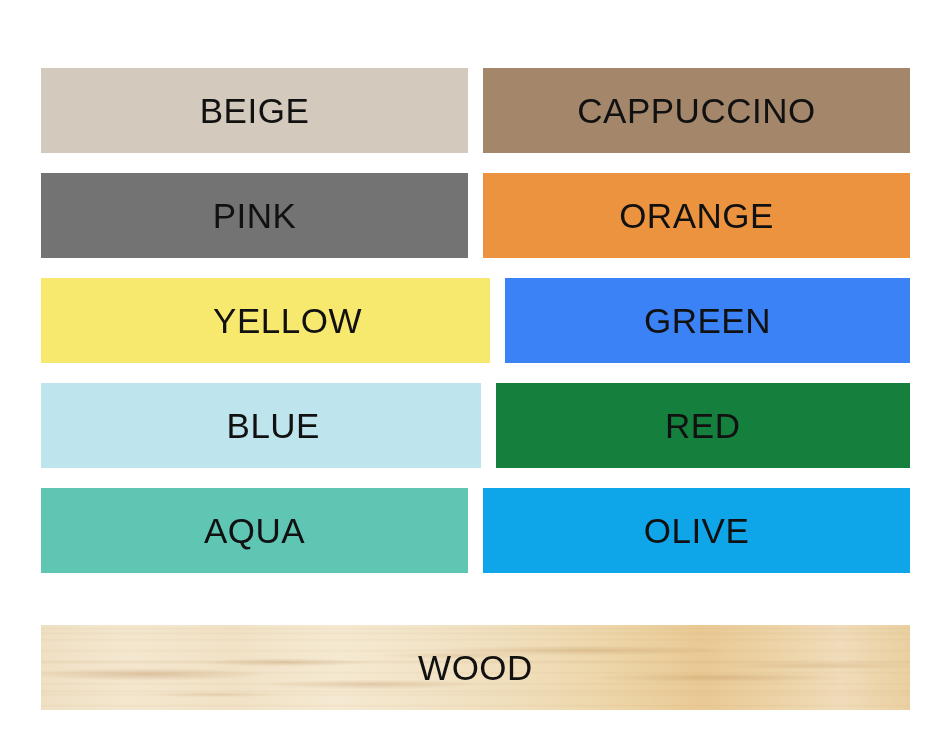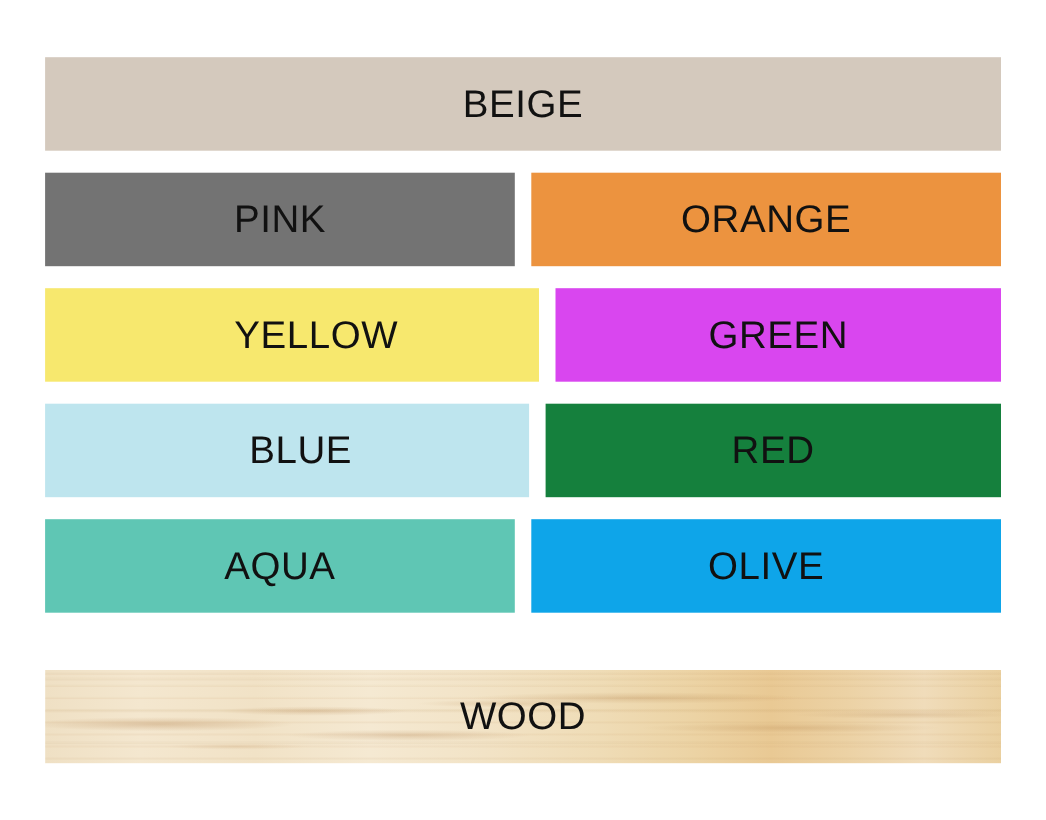--- a/index.html
+++ b/index.html
@@ -10,21 +10,21 @@
     width: 951px;
     height: 745px;
     background: #ffffff;
     font-family: "Liberation Sans", sans-serif;
     overflow: hidden;
   }
 
   .palette {
     position: absolute;
     left: 41px;
-    top: 52px;
+    top: 68px;
     width: 869px;
   }
 
   .swatch-row {
     display: flex;
     gap: 15px;
     margin-bottom: 20px;
   }
 
   .swatch {
@@ -109,36 +109,39 @@
 </style>
 </head>
 <body style="background: rgb(255, 255, 255);">
 
 <div class="palette">
 
   <div class="swatch-row">
     <div class="swatch" style="background-color: rgb(212, 201, 189);">
       <span class="swatch-label" style="color: rgb(17, 17, 17);">BEIGE</span>
     </div>
+    <div class="swatch" style="background-color: rgb(164, 135, 107);">
+      <span class="swatch-label" style="color: rgb(17, 17, 17);">CAPPUCCINO</span>
+    </div>
   </div>
 
   <div class="swatch-row">
     <div class="swatch" style="background-color: #737373;">
       <span class="swatch-label" style="color: rgb(17, 17, 17);">PINK</span>
     </div>
     <div class="swatch" style="background-color: rgb(236, 147, 63);">
       <span class="swatch-label" style="color: rgb(17, 17, 17);">ORANGE</span>
     </div>
   </div>
 
   <div class="swatch-row">
     <div class="swatch" style="background-color: rgb(247, 232, 110); padding-left: 44px;">
       <span class="swatch-label" style="color: rgb(17, 17, 17);">YELLOW</span>
     </div>
-    <div class="swatch" style="background-color: #d946ef;">
+    <div class="swatch" style="background-color: #3b82f6;">
       <span class="swatch-label" style="color: rgb(17, 17, 17);">GREEN</span>
     </div>
   </div>
 
   <div class="swatch-row">
     <div class="swatch" style="background-color: rgb(190, 229, 238); padding-left: 25px;">
       <span class="swatch-label" style="color: rgb(17, 17, 17);">BLUE</span>
     </div>
     <div class="swatch" style="background-color: #15803d;">
       <span class="swatch-label" style="color: rgb(17, 17, 17);">RED</span>

